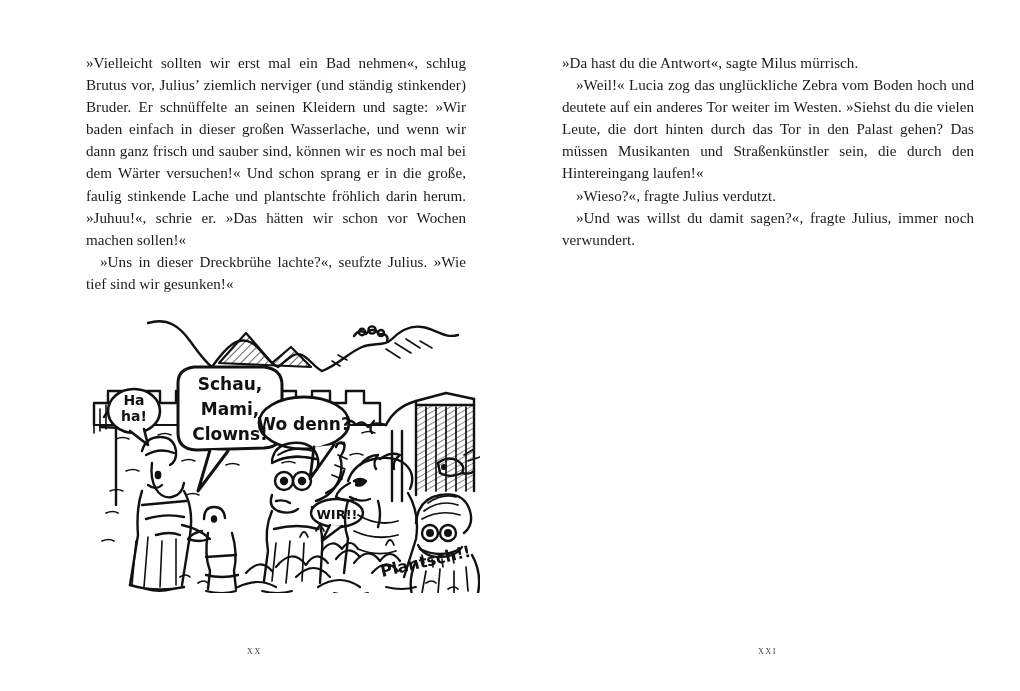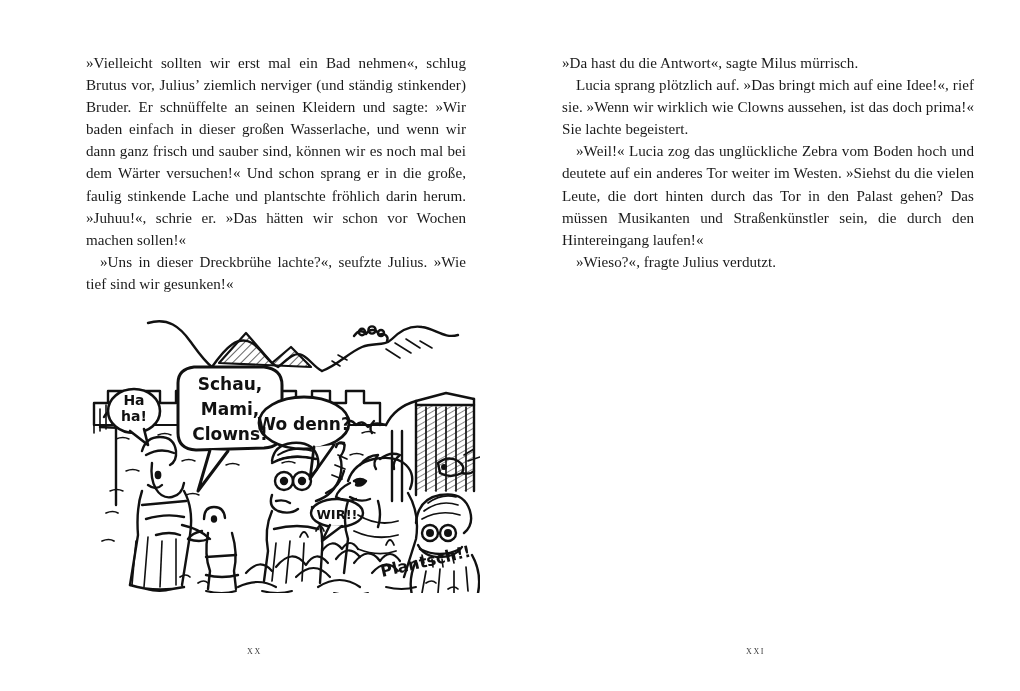--- a/index.html
+++ b/index.html
@@ -40,21 +40,21 @@
   .folio{
     position:absolute;
     bottom:35px;
     font-size:11.5px;
     letter-spacing:1.6px;
     color:#3a3a3a;
     font-variant:small-caps;
     text-align:right;
   }
   .folio-left{ left:247px; }
-  .folio-right{ left:236px; }
+  .folio-right{ left:248px; }
 
   .illus{
     position:absolute;
     overflow:hidden;
   }
   .illus-left{
     left:86px; top:305px; width:394px; height:288px;
   }
   .illus svg{ display:block; width:100%; height:100%; }
 
@@ -333,20 +333,20 @@
       </svg>
     </div>
 
     <div class="folio folio-left">xx</div>
   </div>
 
   <div class="page page-right">
 
     <div class="textblock">
       <p class="noindent">»Da hast du die Antwort«, sagte Milus mürrisch.</p>
-      <p>Lucia sprang plötzlich auf. »Das bringt mich auf eine Idee!«, rief sie. »Wenn wir wirklich wie Clowns aussehen, ist das doch prima!« Sie lachte begeistert.</p>
       <p>»Weil!« Lucia zog das unglückliche Zebra vom Boden hoch und deutete auf ein anderes Tor weiter im Westen. »Siehst du die vielen Leute, die dort hinten durch das Tor in den Palast gehen? Das müssen Musikanten und Straßenkünstler sein, die durch den Hintereingang laufen!«</p>
       <p>»Wieso?«, fragte Julius verdutzt.</p>
+      <p>»Und was willst du damit sagen?«, fragte Julius, immer noch verwundert.</p>
     </div>
 
     <div class="folio folio-right">xxi</div>
   </div>
 </div>
 
 </body></html>

